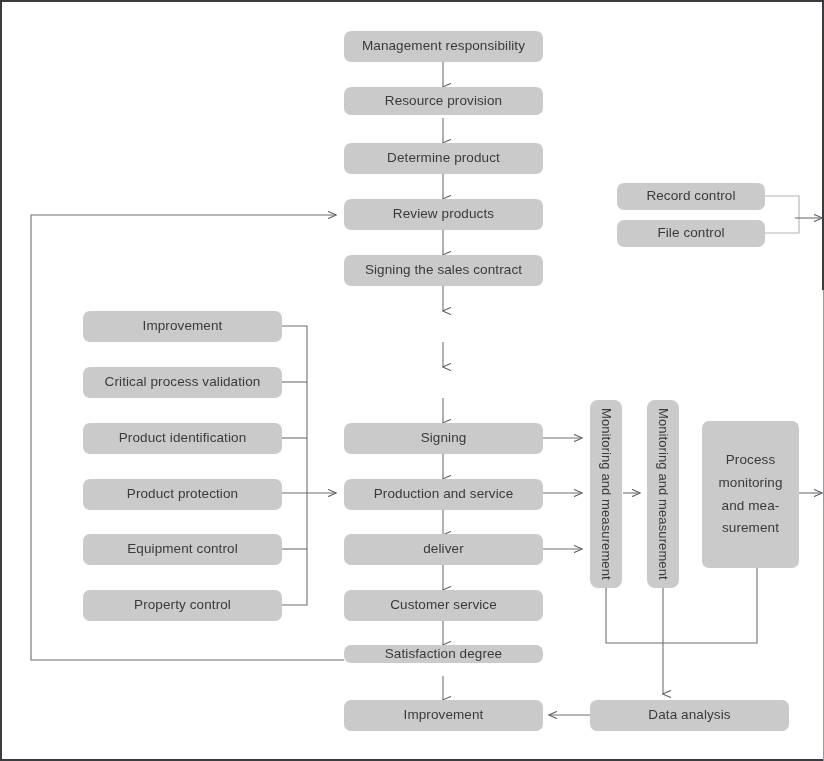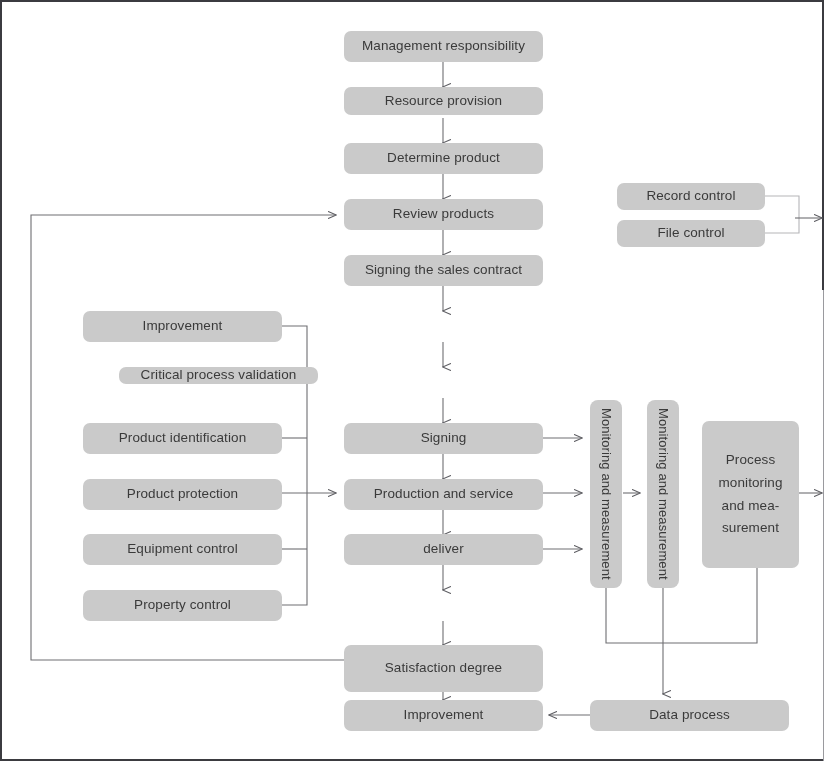--- a/index.html
+++ b/index.html
@@ -183,34 +183,37 @@
   </div>
 
   <div class="node" style="left:344px; top:479px; width:199px; height:31px;">
     <span>Production and service</span>
   </div>
 
   <div class="node" style="left:344px; top:534px; width:199px; height:31px;">
     <span>deliver</span>
   </div>
 
-
-  <div class="node" style="left:344px; top:645px; width:199px; height:47px;">
+  <div class="node" style="left:344px; top:590px; width:199px; height:31px;">
+    <span>Customer service</span>
+  </div>
+
+  <div class="node" style="left:344px; top:645px; width:199px; height:18px;">
     <span>Satisfaction degree</span>
   </div>
 
   <div class="node" style="left:344px; top:700px; width:199px; height:31px;">
     <span>Improvement</span>
   </div>
 
   <div class="node" style="left:83px; top:311px; width:199px; height:31px;">
     <span>Improvement</span>
   </div>
 
-  <div class="node" style="left:83px; top:367px; width:199px; height:17px;margin-left:36px;">
+  <div class="node" style="left:83px; top:367px; width:199px; height:31px;">
     <span>Critical process validation</span>
   </div>
 
   <div class="node" style="left:83px; top:423px; width:199px; height:31px;">
     <span>Product identification</span>
   </div>
 
   <div class="node" style="left:83px; top:479px; width:199px; height:31px;">
     <span>Product protection</span>
   </div>
@@ -240,16 +243,16 @@
   </div>
 
   <div class="node multiline" style="left:702px; top:421px; width:97px; height:147px; flex-direction:column; justify-content:center; line-height:1.7;">
     <span class="mtext">Process</span>
     <span class="mtext">monitoring</span>
     <span class="mtext">and mea-</span>
     <span class="mtext">surement</span>
   </div>
 
   <div class="node" style="left:590px; top:700px; width:199px; height:31px;">
-    <span>Data process</span>
+    <span>Data analysis</span>
   </div>
 
 </div>
 
 </body></html>

